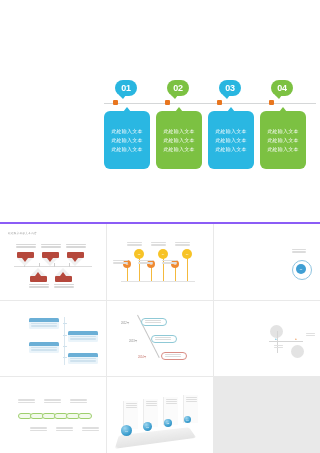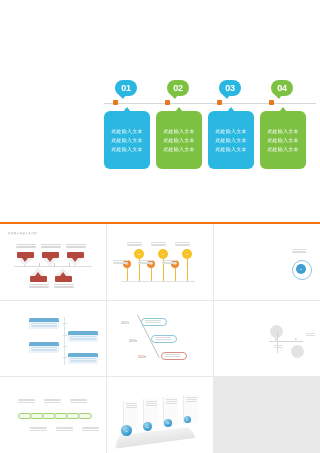--- a/index.html
+++ b/index.html
@@ -2,21 +2,21 @@
 <html><head>
 <meta charset="utf-8">
 <style>
   html,body{margin:0;padding:0;}
   body{
     width:320px;height:453px;
     background:#ffffff;
     font-family:"Liberation Sans","DejaVu Sans",sans-serif;
     overflow:hidden;position:relative;
   }
-  .page{width:320px;height:319px;position:relative;background:#f97316;}
+  .page{width:320px;height:319px;position:relative;background:#8b5cf6;}
 
   
   .main-slide{
     position:absolute;left:0;top:0;width:320px;height:222px;
     background:#ffffff;overflow:hidden;
   }
   .tl-wrap{position:absolute;left:104px;top:80px;width:212px;height:110px;}
   .tl-axis{
     position:absolute;left:0;top:23px;width:212px;height:1px;
     background:#d5d7d8;

